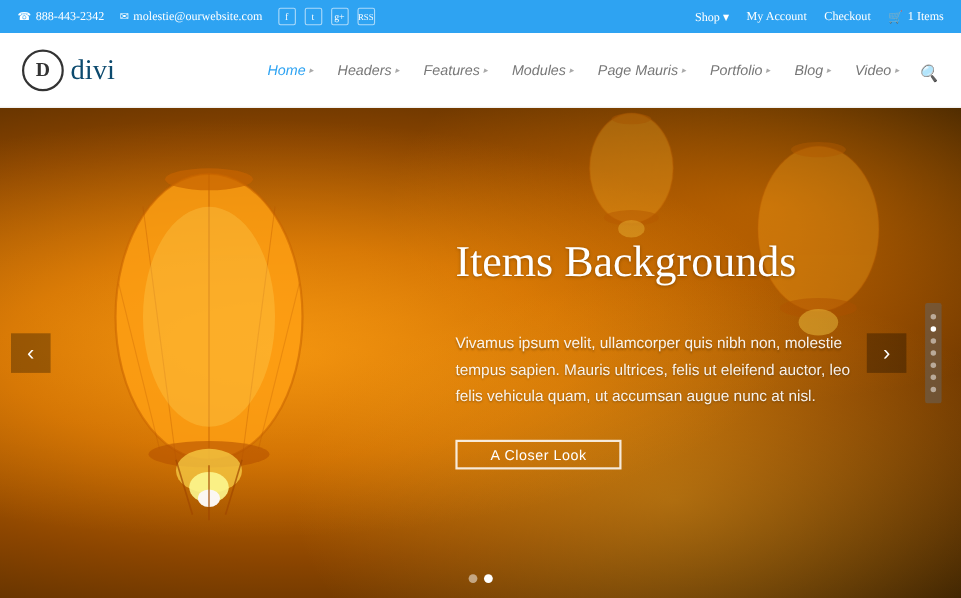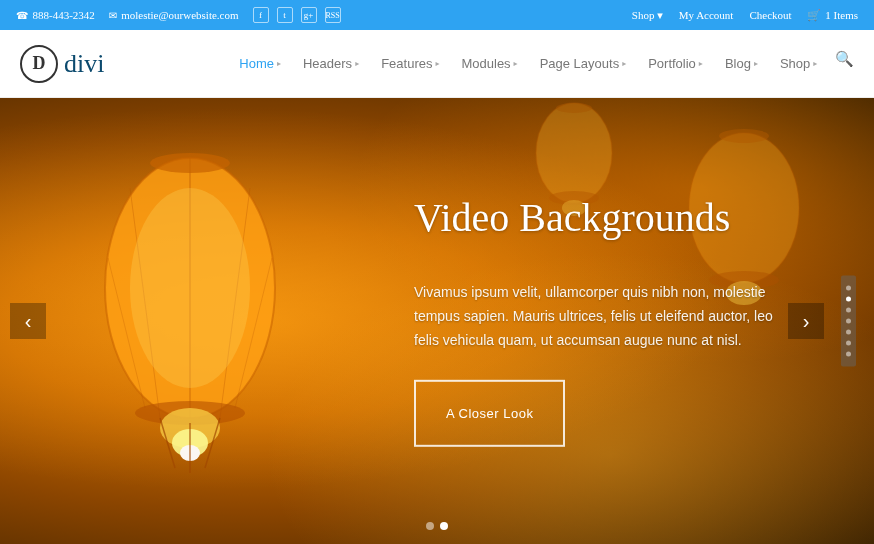--- a/index.html
+++ b/index.html
@@ -39,21 +39,21 @@
     #logo { display: flex; align-items: center; gap: 6px; cursor: pointer; }
     #logo-circle {
       width: 38px; height: 38px;
       border: 2px solid #333;
       border-radius: 50%;
       display: flex; align-items: center; justify-content: center;
       font-size: 18px; font-weight: bold; color: #333; font-family: serif;
     }
     #logo-text { font-size: 26px; font-weight: 300; color: #0c4a6e; font-family: 'Georgia', serif; }
 
-    #nav-links { display: flex; align-items: flex-start; gap: 2px; }
+    #nav-links { display: flex; align-items: flex-end; gap: 2px; font-style: italic; }
     .nav-link {
       padding: 6px 10px;
       font-size: 13px;
       color: #777;
       cursor: pointer;
       display: flex; align-items: center; gap: 3px;
       font-family: 'Arial', sans-serif;
     }
     .nav-link.active { color: #2ea3f2; }
     .nav-chevron { font-size: 8px; color: #aaa; }
@@ -133,21 +133,21 @@
       color: rgba(255,255,255,0.92);
       margin-bottom: 28px;
       font-family: 'Arial', sans-serif;
       text-shadow: 0 1px 2px rgba(0,0,0,0.3);
       margin-top: 40px;
     }
     #slide-btn {
       display: inline-block;
       border: 2px solid rgba(255,255,255,0.85);
       color: #fff;
-      padding: 24px 30px;
+      padding: 4px 30px;
       font-size: 13px;
       font-family: 'Arial', sans-serif;
       cursor: pointer;
       letter-spacing: 0.5px;
       background: transparent;
       transition: all 0.2s;
     }
 
     
     .slider-arrow {
@@ -250,33 +250,33 @@
     </div>
     <div class="nav-link">
       <span>Features</span>
       <span class="nav-chevron">▸</span>
     </div>
     <div class="nav-link">
       <span>Modules</span>
       <span class="nav-chevron">▸</span>
     </div>
     <div class="nav-link">
-      <span>Page Layouts</span>
+      <span>Page Mauris</span>
       <span class="nav-chevron">▸</span>
     </div>
     <div class="nav-link">
       <span>Portfolio</span>
       <span class="nav-chevron">▸</span>
     </div>
     <div class="nav-link">
       <span>Blog</span>
       <span class="nav-chevron">▸</span>
     </div>
     <div class="nav-link">
-      <span>Shop</span>
+      <span>Video</span>
       <span class="nav-chevron">▸</span>
     </div>
     <div id="nav-search">🔍</div>
   </div>
 </div>
 
 <div id="hero">
   <div id="hero-bg">
     <div class="orange-glow"></div>
 
@@ -319,21 +319,21 @@
       <ellipse cx="70" cy="90" rx="55" ry="75" fill="none" stroke="rgba(200,100,0,0.35)" stroke-width="1.5"></ellipse>
       <ellipse cx="70" cy="18" rx="25" ry="7" fill="rgba(200,100,0,0.5)"></ellipse>
       <ellipse cx="70" cy="162" rx="35" ry="9" fill="rgba(180,80,0,0.5)"></ellipse>
       <ellipse cx="70" cy="175" rx="18" ry="12" fill="rgba(255,220,80,0.65)"></ellipse>
     </svg>
   </div>
 
   <button class="slider-arrow" id="arrow-left">‹</button>
 
   <div id="slide-content">
-    <h1 id="slide-title">Video Backgrounds</h1>
+    <h1 id="slide-title">Items Backgrounds</h1>
     <p id="slide-desc">Vivamus ipsum velit, ullamcorper quis nibh non, molestie tempus sapien. Mauris ultrices, felis ut eleifend auctor, leo felis vehicula quam, ut accumsan augue nunc at nisl.</p>
     <button id="slide-btn">A Closer Look</button>
   </div>
 
   <button class="slider-arrow" id="arrow-right">›</button>
 
   <div id="slide-dots">
     <div class="dot"></div>
     <div class="dot active"></div>
   </div>

